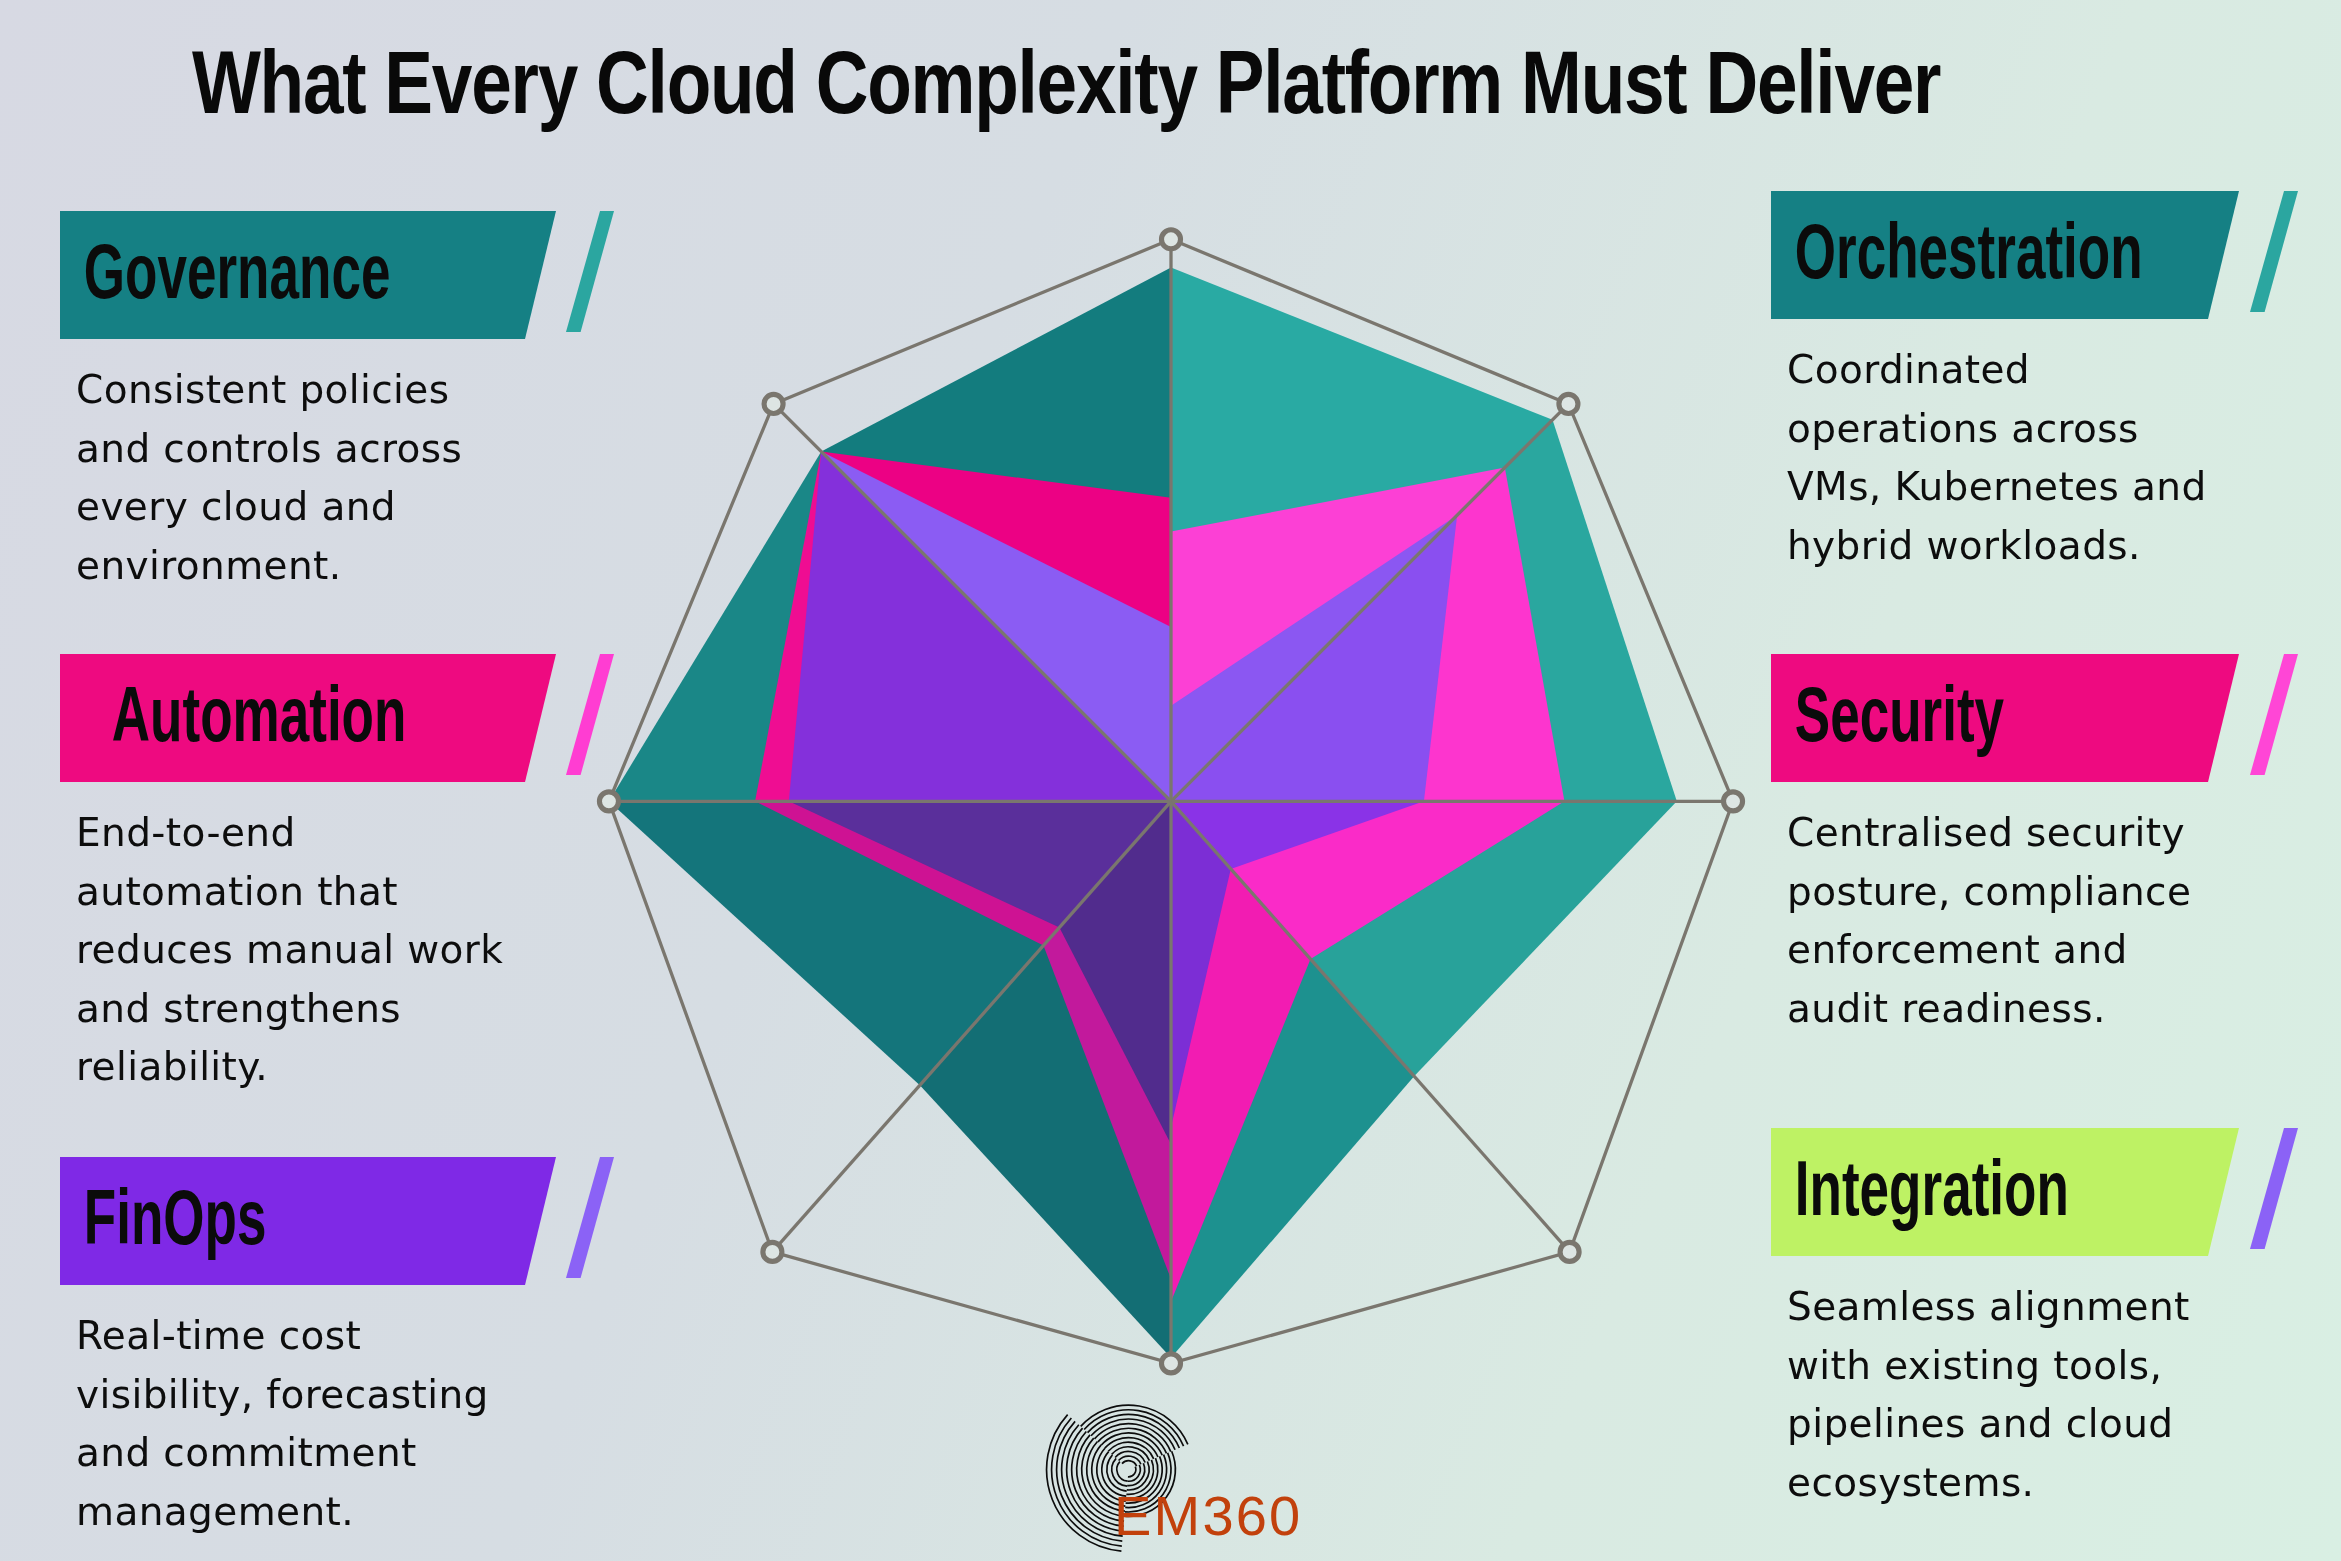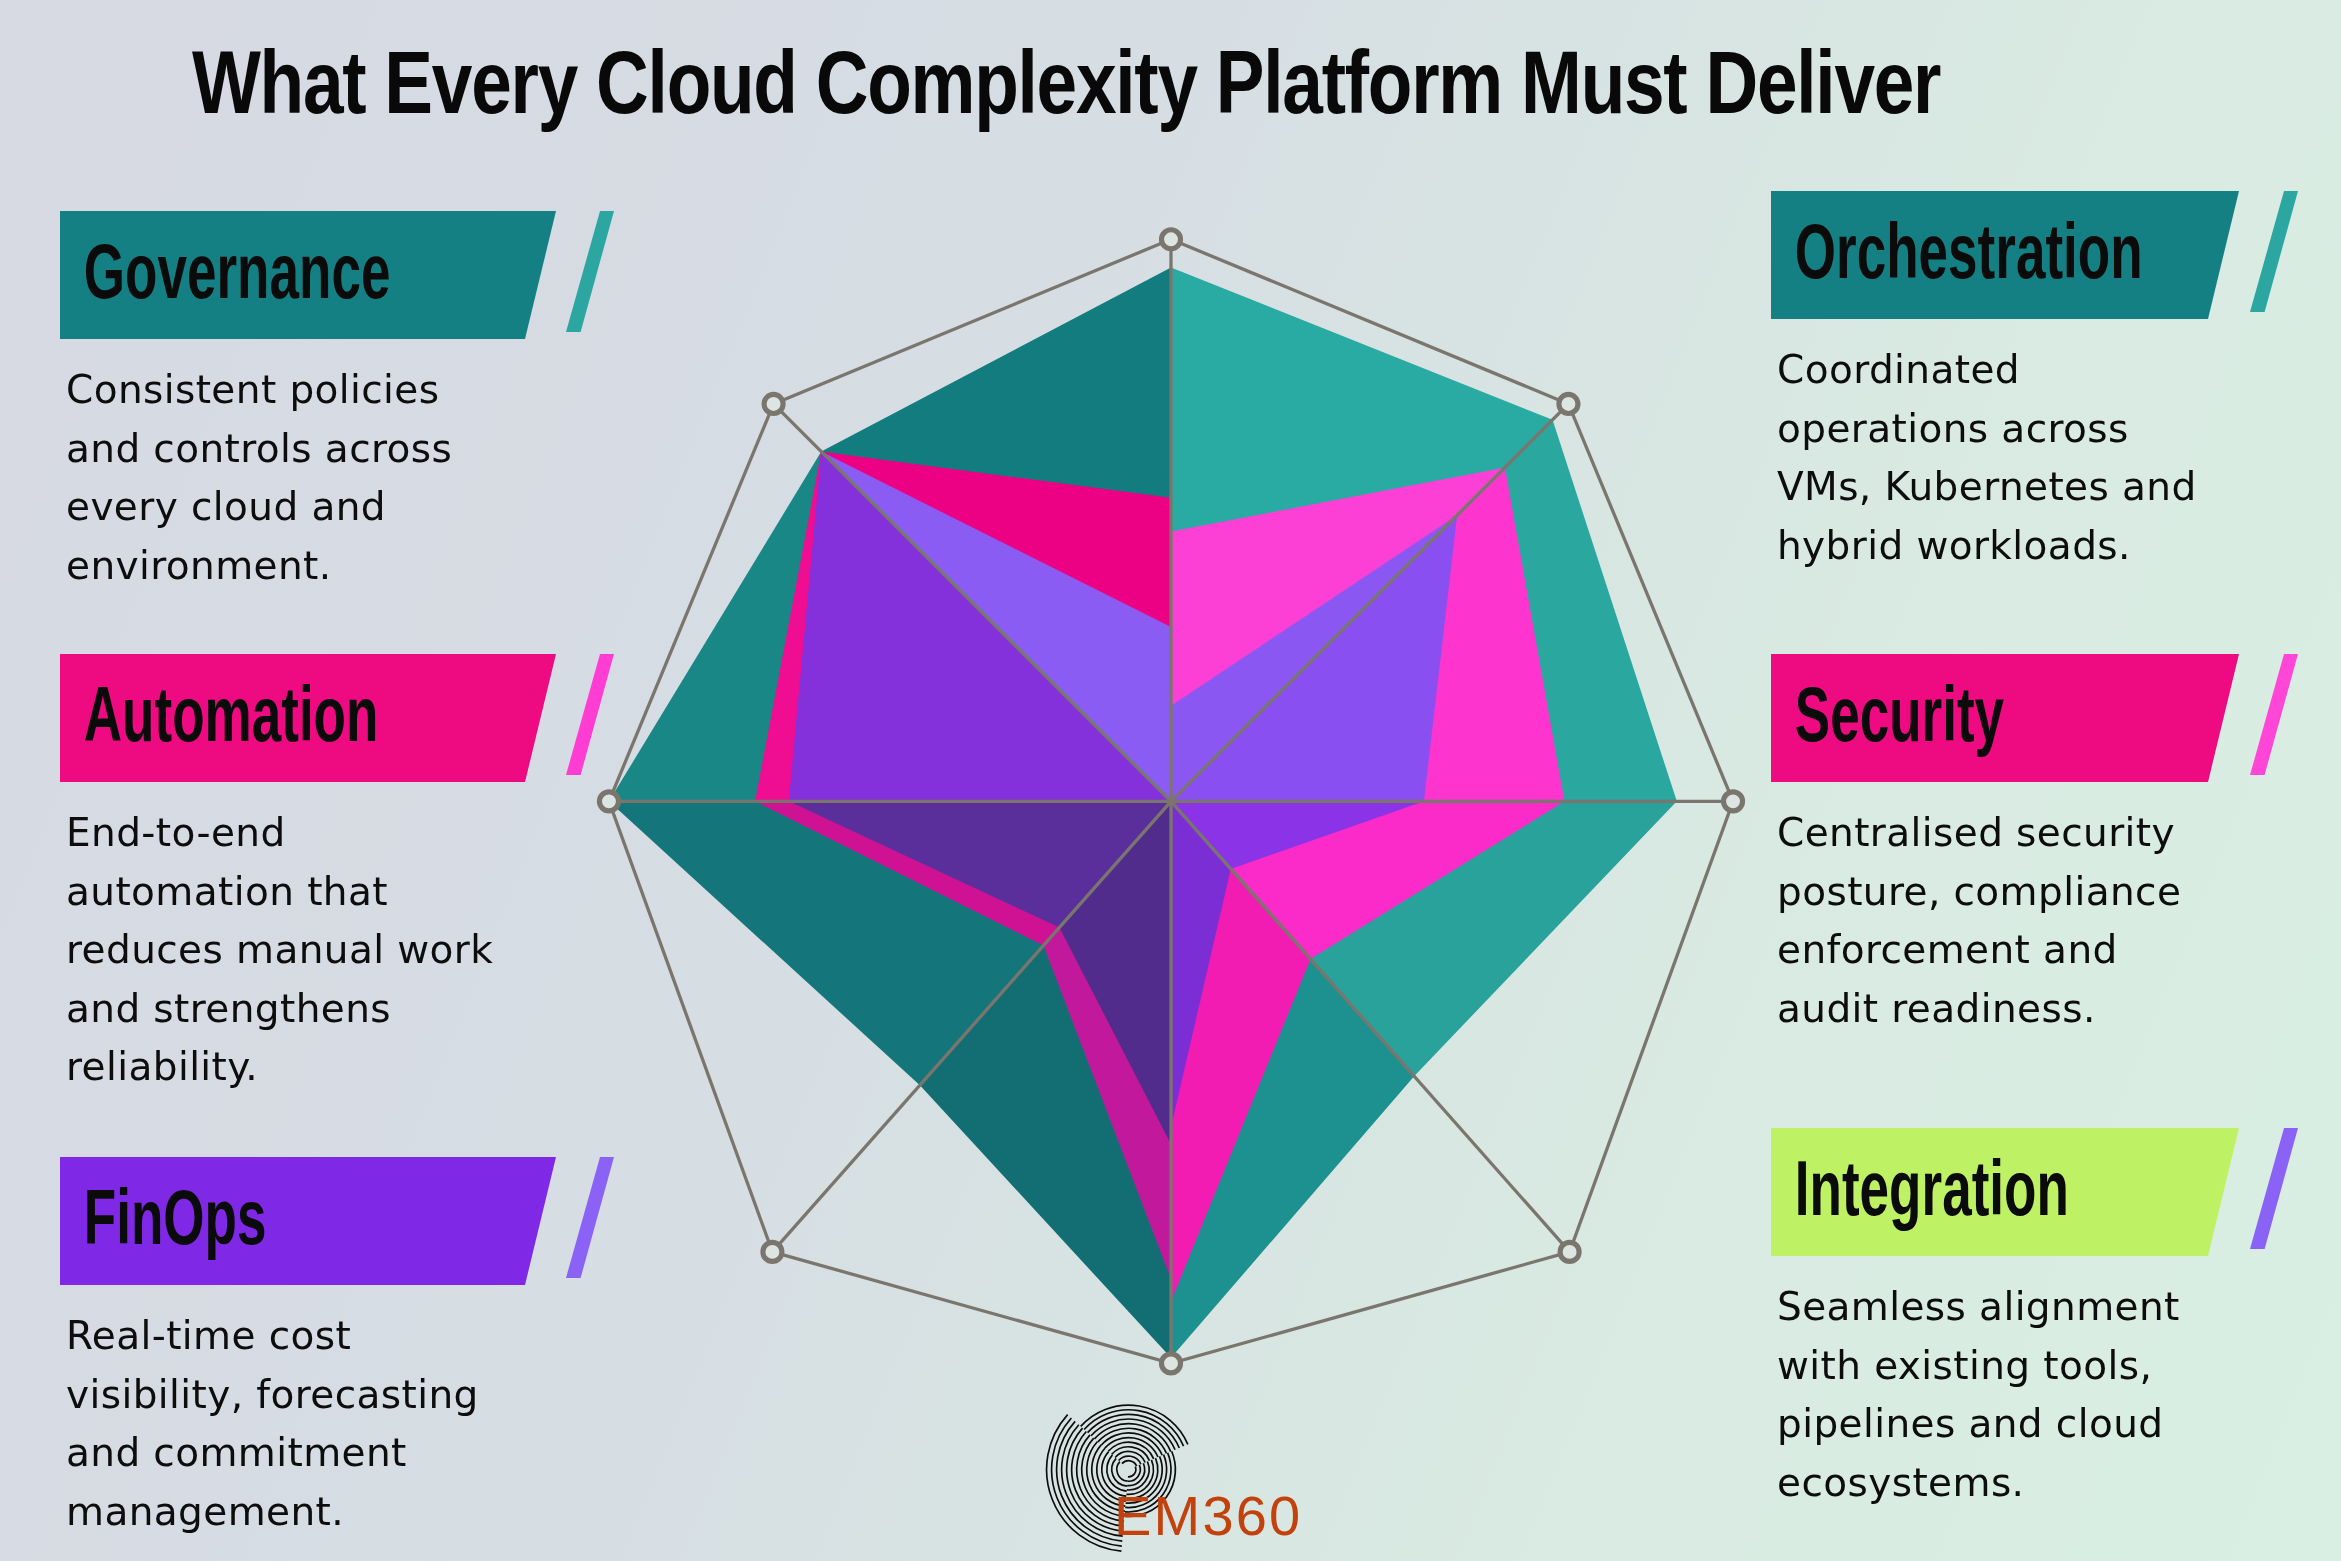--- a/index.html
+++ b/index.html
@@ -28,21 +28,21 @@
     display:inline-block;transform:scaleX(.68);transform-origin:0 50%;
     font-size:78px;font-weight:bold;color:#0b0b0b;line-height:121px;
     padding-left:35px;white-space:nowrap;letter-spacing:0;
   }
   .slash{position:absolute;top:0;width:48px;height:121px;
     clip-path:polygon(34px 0,48px 0,14.6px 100%,0 100%);
   }
   .col-l .slash{left:506px;}
   .col-r .slash{left:479px;}
   .desc{
-    margin:22px 0 0 6px;font-family:"DejaVu Sans",sans-serif;
+    margin:22px 0 0 16px;font-family:"DejaVu Sans",sans-serif;
     font-size:39px;line-height:1.5;color:#0d0d0d;
     white-space:pre-line;letter-spacing:0.4px;width:498px;
   }
   .logo-text{
     position:absolute;left:1114px;top:1483px;
     font-family:"Liberation Sans",sans-serif;font-size:56px;font-weight:400;
     color:#c2410c;letter-spacing:2.2px;
   }
 </style>
 </head>
@@ -139,21 +139,21 @@
     <span class="banner-label">Governance</span>
   </div>
   <div class="slash" style="background: rgb(43, 166, 160);"></div>
   <p class="desc">Consistent policies
 and controls across
 every cloud and
 environment.</p>
 </div>
 
 <div class="section col-l" style="top:654px">
-  <div class="banner" style="background: rgb(238, 10, 128);">
+  <div class="banner" style="background: rgb(238, 10, 128); text-align: right;">
     <span class="banner-label">Automation</span>
   </div>
   <div class="slash" style="background: rgb(255, 61, 210);"></div>
   <p class="desc">End-to-end
 automation that
 reduces manual work
 and strengthens
 reliability.</p>
 </div>
 

